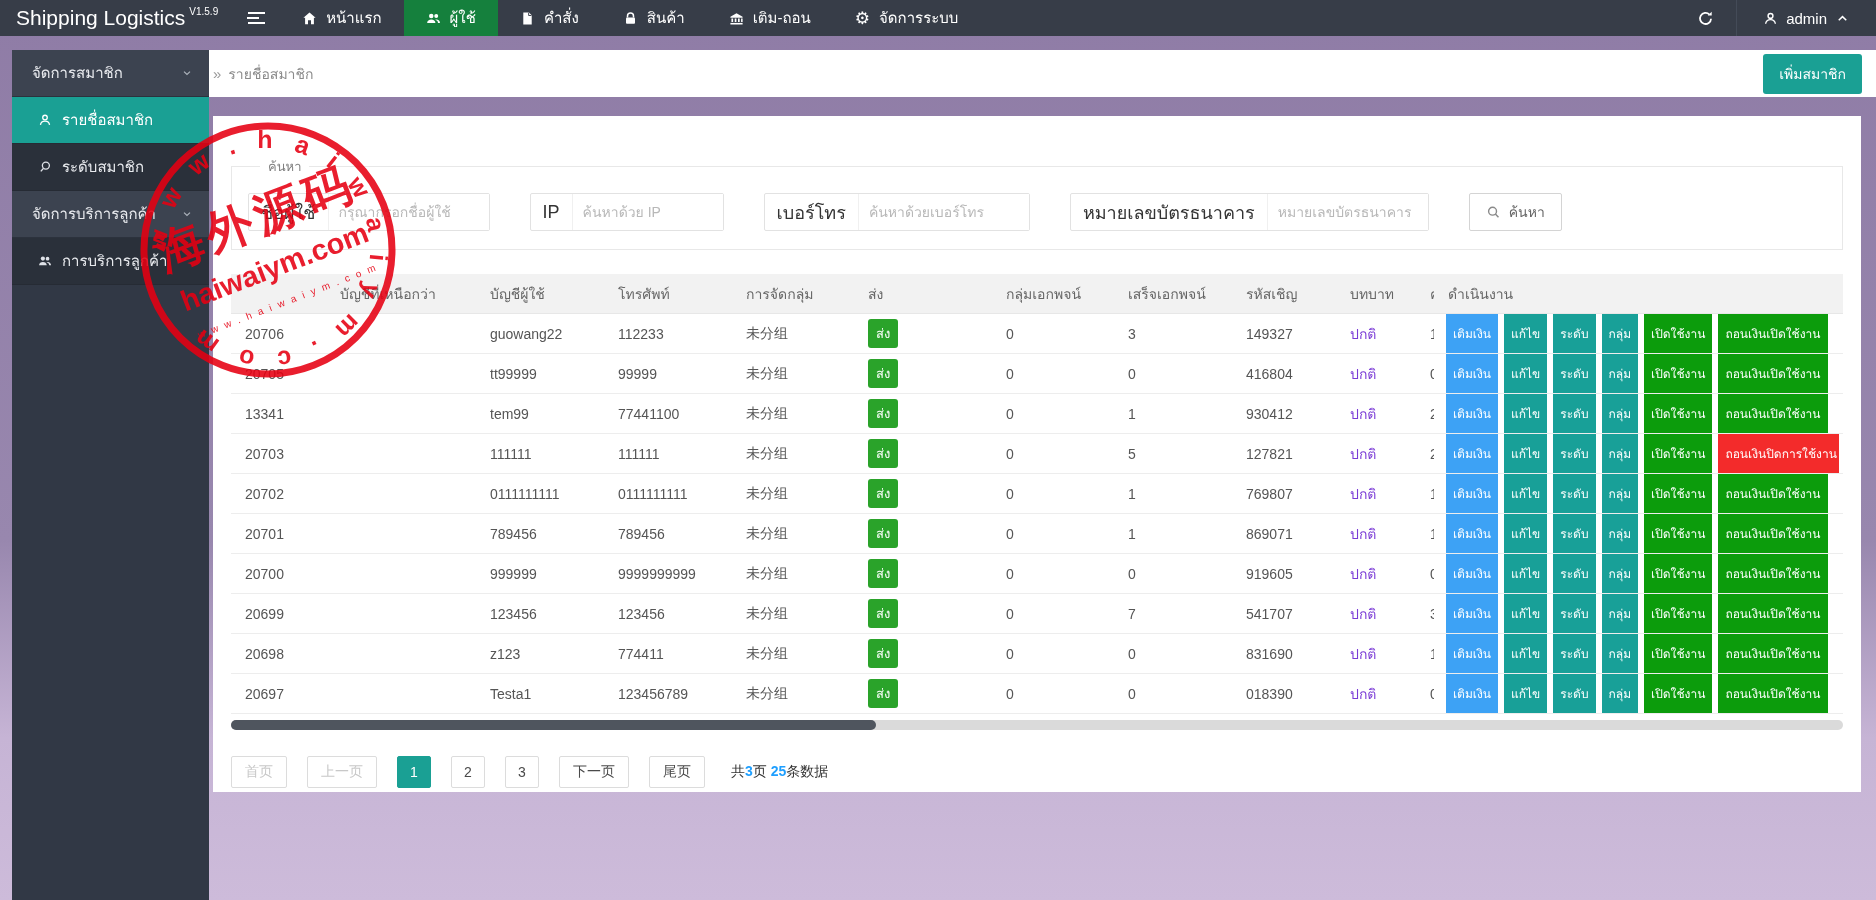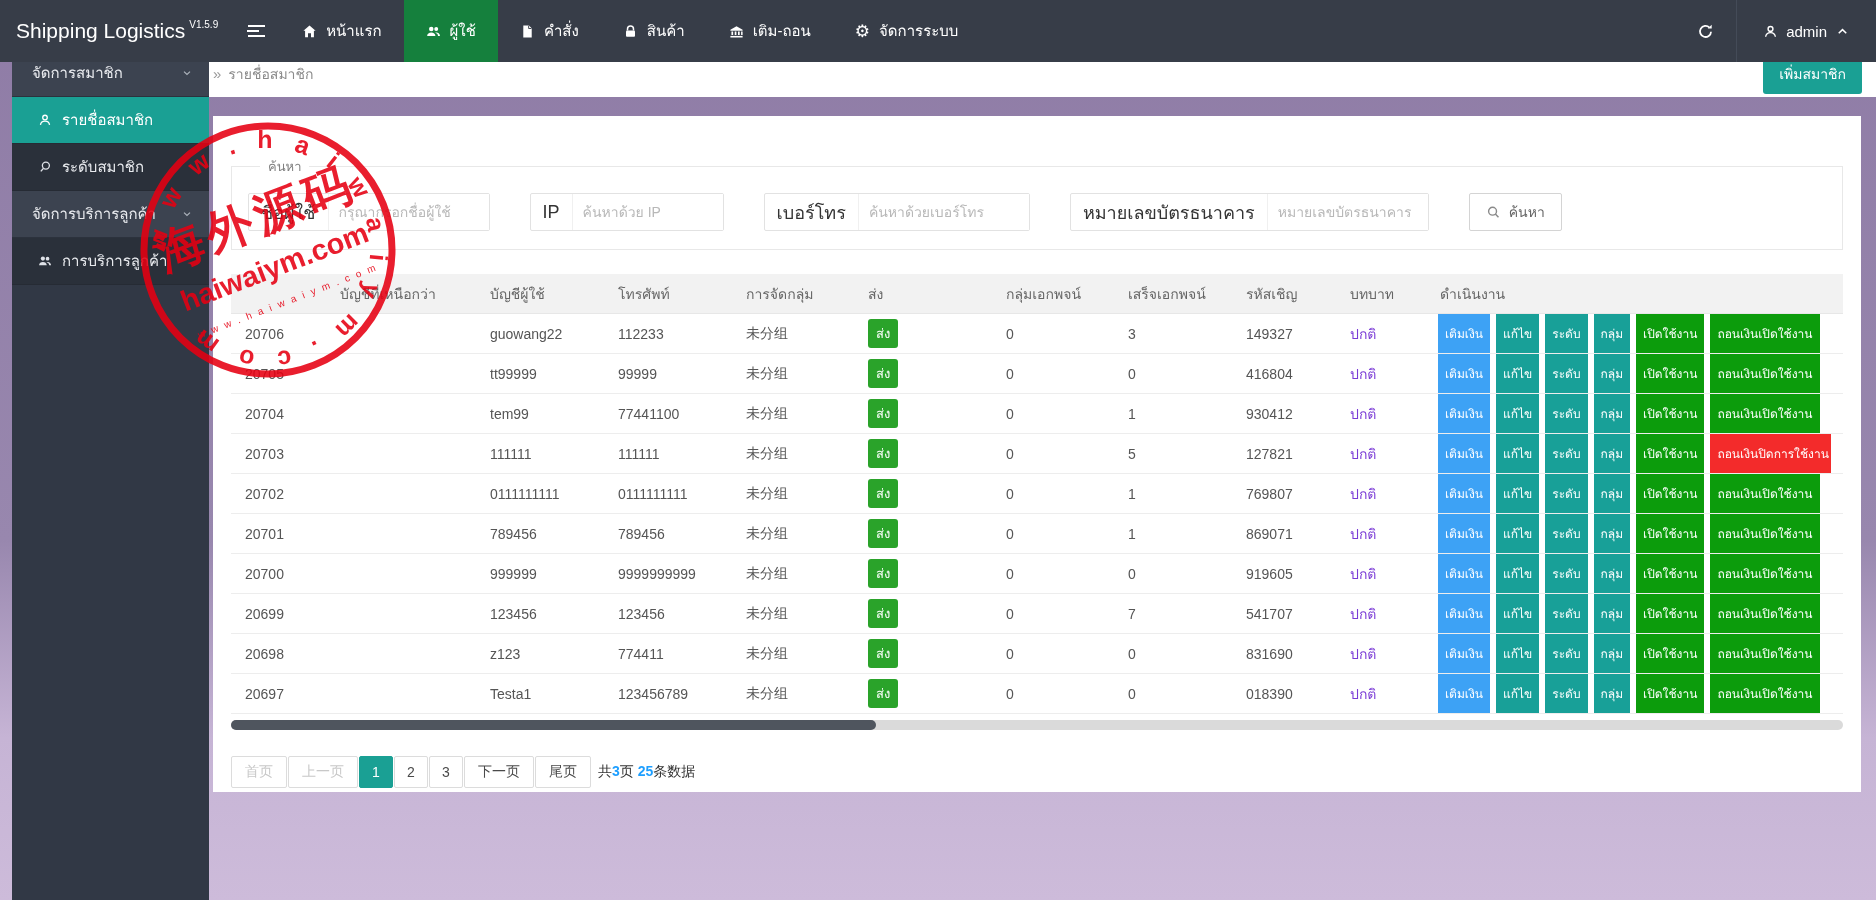--- a/index.html
+++ b/index.html
@@ -1,21 +1,21 @@
 <!DOCTYPE html>
 <html><head>
 <meta charset="utf-8">
 <style>
 *{margin:0;padding:0;box-sizing:border-box}
 html,body{width:1876px;height:900px;overflow:hidden}
 body{font-family:"Liberation Sans","DejaVu Sans",sans-serif}
 .page{position:relative;width:1876px;height:900px;overflow:hidden;
   background:linear-gradient(180deg,#8f7ca6 0%,#9887ae 60%,#c6b4d5 82%,#cdbbda 100%)}
 
-.navbar{position:absolute;top:0;left:0;right:0;height:62px;background:#373d48;display:flex;align-items:stretch;z-index:30;color:#fff}
+.navbar{position:absolute;top:0;left:0;right:0;height:36px;background:#373d48;display:flex;align-items:stretch;z-index:30;color:#fff}
 .brand{display:flex;align-items:center;padding:0 14px 0 16px;font-size:21px;white-space:nowrap}
 .brand sup{font-size:10px;margin-left:4px;transform:translateY(-7px)}
 .nav-toggle{width:48px;display:flex;flex-direction:column;justify-content:center;align-items:center;gap:3px;cursor:pointer}
 .nav-toggle i{display:block;width:17px;height:2px;background:#fff}
 .nav-toggle i.mid{width:12px;align-self:flex-start;margin-left:15px}
 .nav-item{display:flex;align-items:center;gap:9px;padding:0 22px;font-size:15px;cursor:pointer;white-space:nowrap}
 .nav-item.active{background:#15803d}
 .nav-item svg{width:15px;height:15px;fill:#fff}
 .gear-glyph{font-family:"DejaVu Sans",sans-serif;font-size:17px;line-height:1}
 .nav-right{margin-left:auto;display:flex;align-items:stretch}
@@ -50,29 +50,29 @@
 .search-btn{display:flex;align-items:center;gap:8px;height:38px;padding:0 16px;background:#fff;border:1px solid #d4d4d4;border-radius:2px;font-size:14px;color:#666;cursor:pointer}
 .search-btn svg{width:15px;height:15px;color:#8a8a8a}
 
 .table-zone{margin-top:24px}
 .table-scroll{position:relative;overflow:hidden;height:441px}
 table{border-spacing:0;width:1800px;table-layout:fixed}
 th{height:40px;background:#f2f2f2;font-weight:normal;text-align:left;padding:0 14px;font-size:14px;color:#666;border-bottom:1px solid #e7e7e7;white-space:nowrap;overflow:hidden}
 td{height:40px;padding:0 14px;font-size:14px;color:#555;border-bottom:1px solid #ededed;white-space:nowrap;overflow:hidden;background:#fff}
 .send-badge{display:inline-block;background:#2aa32a;color:#fff;font-size:13px;padding:4px 8px;border-radius:3px;cursor:pointer}
 .role-text{color:#7a3bd6}
-.actions-overlay{position:absolute;top:0;right:12px;width:405px;height:441px;background:#fff}
+.actions-overlay{position:absolute;top:0;right:4px;width:405px;height:441px;background:#fff}
 .ov-header{height:40px;background:#f2f2f2;display:flex;align-items:center;padding:0 14px;font-size:14px;color:#666;border-bottom:1px solid #e7e7e7}
 .ov-row{height:40px;display:flex;align-items:center;gap:6px;padding:0 4px 0 12px;border-bottom:1px solid #ededed;overflow:hidden}
 .abtn{border:none;color:#fff;font-size:12px;padding:16px 7px;border-radius:3px;white-space:nowrap;cursor:pointer}
 .btn-blue{background:#3da2f5}.btn-teal{background:#18a098}.btn-green{background:#0c9c0c}.btn-red{background:#f32b2b}
 .fake-scrollbar{margin-top:5px;height:10px;background:#dadada;border-radius:5px;position:relative}
 .fake-scrollbar .thumb{position:absolute;left:0;top:0;height:10px;width:40%;background:#4f555e;border-radius:5px;cursor:pointer}
 
-.pagination{display:flex;align-items:center;gap:1px;margin-top:26px;font-size:14px}
+.pagination{display:flex;align-items:center;gap:20px;margin-top:26px;font-size:14px}
 .pg{height:32px;min-width:34px;display:flex;align-items:center;justify-content:center;padding:0 13px;border:1px solid #dcdcdc;background:#fff;color:#4a4a4a;border-radius:2px;cursor:pointer}
 .pg.num{padding:0;width:34px}
 .pg.disabled{color:#c8c8c8}
 .pg.active{background:#1aa094;border-color:#1aa094;color:#fff}
 .pg-summary{margin-left:6px;color:#333}
 .pg-summary b{color:#1e9fff}
 
 .stamp{position:absolute;left:130px;top:112px;z-index:40;pointer-events:none;opacity:.88}
 </style>
 </head>
@@ -281,21 +281,21 @@
                   <td>99999</td>
                   <td>未分组</td>
                   <td><span class="send-badge">ส่ง</span></td>
                   <td>0</td>
                   <td>0</td>
                   <td>416804</td>
                   <td><span class="role-text">ปกติ</span></td>
                   <td>0</td>
                 </tr>
                 <tr>
-                  <td>20704</td>
+                  <td>13341</td>
                   <td></td>
                   <td>tem99</td>
                   <td>77441100</td>
                   <td>未分组</td>
                   <td><span class="send-badge">ส่ง</span></td>
                   <td>0</td>
                   <td>1</td>
                   <td>930412</td>
                   <td><span class="role-text">ปกติ</span></td>
                   <td>2</td>

